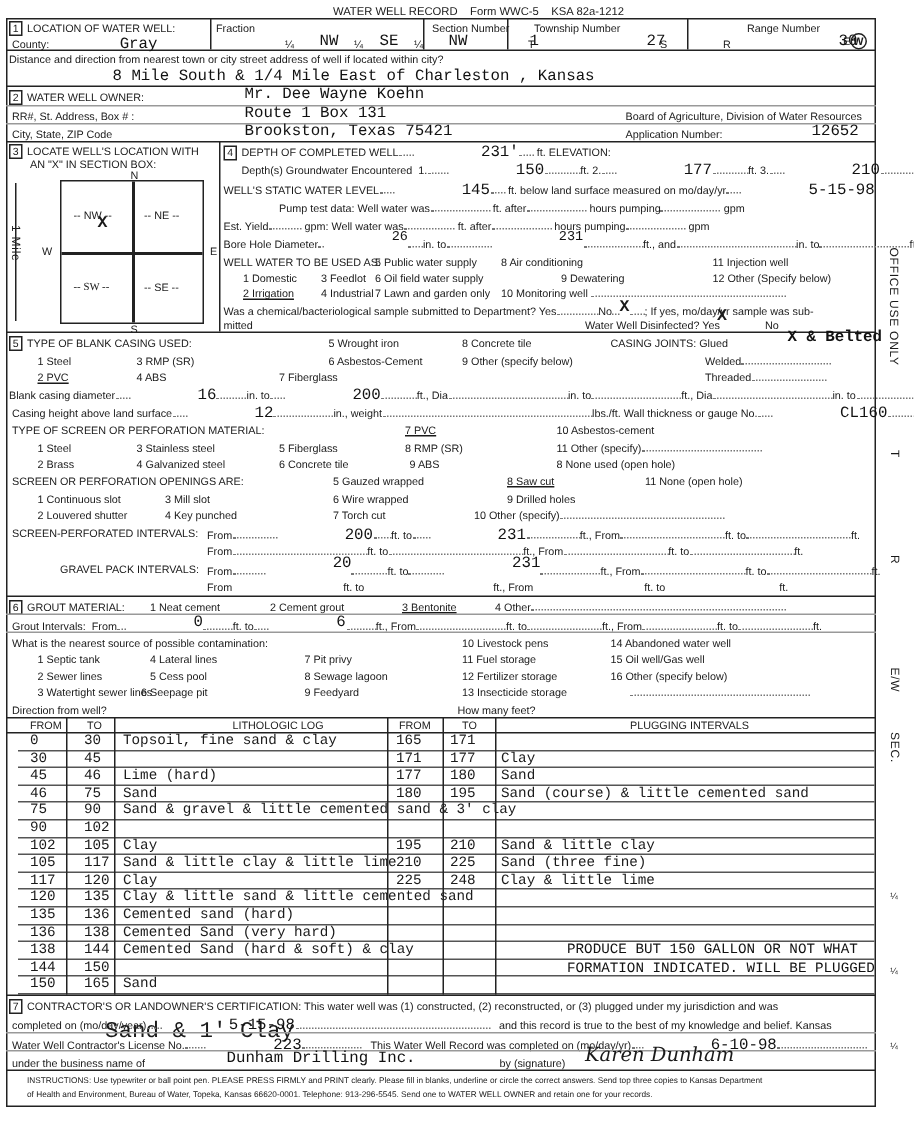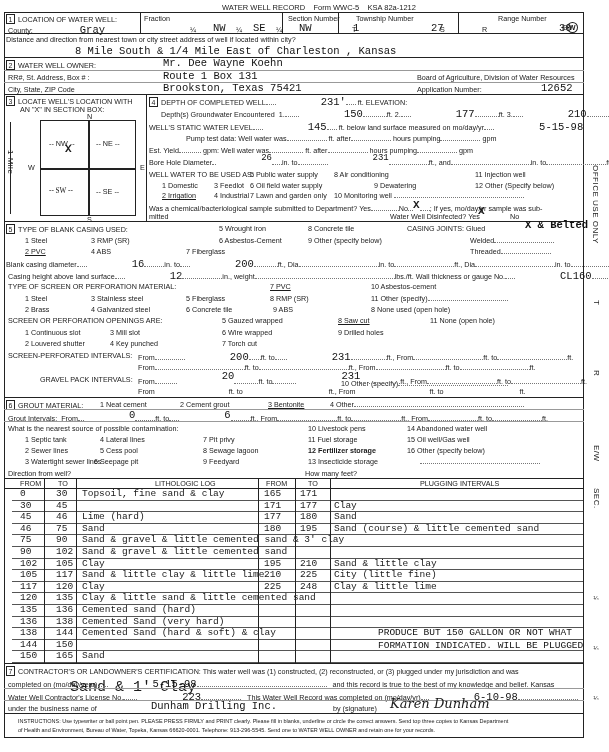--- a/index.html
+++ b/index.html
@@ -147,21 +147,21 @@
 <div class="abs" style="left:222px;top:316px;">5 Gauzed wrapped</div>
 <div class="abs u" style="left:338px;top:316px;">8 Saw cut</div>
 <div class="abs" style="left:430px;top:316px;">11 None (open hole)</div>
 <div class="abs" style="left:25px;top:328px;">1 Continuous slot</div>
 <div class="abs" style="left:110px;top:328px;">3 Mill slot</div>
 <div class="abs" style="left:222px;top:328px;">6 Wire wrapped</div>
 <div class="abs" style="left:338px;top:328px;">9 Drilled holes</div>
 <div class="abs" style="left:25px;top:339px;">2 Louvered shutter</div>
 <div class="abs" style="left:110px;top:339px;">4 Key punched</div>
 <div class="abs" style="left:222px;top:339px;">7 Torch cut</div>
-<div class="abs" style="left:341px;top:339px;margin-top:40px;"><span>10 Other (specify)</span><span class="dot" style="width:110px"></span></div>
+<div class="abs" style="left:316px;top:339px;"><span>10 Other (specify)</span><span class="dot" style="width:110px"></span></div>
 <div class="abs" style="left:8px;top:351px;">SCREEN-PERFORATED INTERVALS:</div>
 <div class="abs" style="left:138px;top:351px;"><span>From</span><span class="dot" style="width:30px"></span><span class="tw">200</span><span class="dot" style="width:12px"></span><span>ft. to</span><span class="dot" style="width:12px"></span><span class="tw">231</span><span class="dot" style="width:36px"></span><span>ft., From</span><span class="dot" style="width:70px"></span><span>ft. to</span><span class="dot" style="width:70px"></span><span>ft.</span></div>
 <div class="abs" style="left:138px;top:363px;"><span>From</span><span class="dot" style="width:90px"></span><span>ft. to</span><span class="dot" style="width:90px"></span><span>ft., From</span><span class="dot" style="width:70px"></span><span>ft. to</span><span class="dot" style="width:70px"></span><span>ft.</span></div>
 <div class="abs" style="left:40px;top:375px;">GRAVEL PACK INTERVALS:</div>
 <div class="abs" style="left:138px;top:375px;"><span>From</span><span class="dot" style="width:22px"></span><span class="tw" style="position:relative;top:-5px;">20</span><span class="dot" style="width:24px"></span><span>ft. to</span><span class="dot" style="width:24px"></span><span class="tw" style="position:relative;top:-5px;">231</span><span class="dot" style="width:40px"></span><span>ft., From</span><span class="dot" style="width:70px"></span><span>ft. to</span><span class="dot" style="width:70px"></span><span>ft.</span></div>
 <div class="abs" style="left:138px;top:387px;"><span>From</span><span style="display:inline-block;width:74px"></span><span>ft. to</span><span style="display:inline-block;width:86px"></span><span>ft., From</span><span style="display:inline-block;width:74px"></span><span>ft. to</span><span style="display:inline-block;width:76px"></span><span>ft.</span></div>
 <div class="hl" style="left:4px;top:397px;width:580px;"></div>
 
 <div class="abs" style="left:6px;top:400px;"><span class="num">6</span><span>GROUT MATERIAL:</span></div>
 <div class="abs" style="left:100px;top:400px;">1 Neat cement</div>
@@ -175,21 +175,21 @@
 <div class="abs" style="left:308px;top:424px;">10 Livestock pens</div>
 <div class="abs" style="left:407px;top:424px;">14 Abandoned water well</div>
 <div class="abs" style="left:25px;top:435px;">1 Septic tank</div>
 <div class="abs" style="left:100px;top:435px;">4 Lateral lines</div>
 <div class="abs" style="left:203px;top:435px;">7 Pit privy</div>
 <div class="abs" style="left:308px;top:435px;">11 Fuel storage</div>
 <div class="abs" style="left:407px;top:435px;">15 Oil well/Gas well</div>
 <div class="abs" style="left:25px;top:446px;">2 Sewer lines</div>
 <div class="abs" style="left:100px;top:446px;">5 Cess pool</div>
 <div class="abs" style="left:203px;top:446px;">8 Sewage lagoon</div>
-<div class="abs" style="left:308px;top:446px;font-weight:bold;">12 Fertilizer storage</div>
+<div class="abs" style="left:308px;top:446px;">12 Fertilizer storage</div>
 <div class="abs" style="left:407px;top:446px;">16 Other (specify below)</div>
 <div class="abs" style="left:25px;top:457px;">3 Watertight sewer lines</div>
 <div class="abs" style="left:94px;top:457px;">6 Seepage pit</div>
 <div class="abs" style="left:203px;top:457px;">9 Feedyard</div>
 <div class="abs" style="left:308px;top:457px;">13 Insecticide storage</div>
 <div class="abs" style="left:420px;top:457px;"><span class="dot" style="width:120px"></span></div>
 <div class="abs" style="left:8px;top:469px;">Direction from well?</div>
 <div class="abs" style="left:305px;top:469px;">How many feet?</div>
 <div class="hl" style="left:4px;top:478px;width:580px;"></div>
 
@@ -228,40 +228,39 @@
       <span style="left: 8px; font-size: 9.5px; top: -1px;">75</span>
       <span style="left: 44px; font-size: 9.5px; top: -1px;">90</span>
       <span style="left: 70px; font-size: 9.5px; top: -1px;">Sand &amp; gravel &amp; little cemented sand &amp; 3' clay</span>
       <span style="left: 252px; font-size: 9.5px; top: -1px;"></span>
       <span style="left: 288px; font-size: 9.5px; top: -1px;"></span>
       <span style="left: 322px; font-size: 9.5px; top: -1px;"></span>
     </div>
     <div class="logrow" style="top: 547px; height: 11.6px;">
       <span style="left: 8px; font-size: 9.5px; top: -1px;">90</span>
       <span style="left: 44px; font-size: 9.5px; top: -1px;">102</span>
-      <span style="left: 70px; font-size: 9.5px; top: -1px;">Sand &amp; gravel &amp; little cemented sand</span>
       <span style="left: 252px; font-size: 9.5px; top: -1px;"></span>
       <span style="left: 288px; font-size: 9.5px; top: -1px;"></span>
       <span style="left: 322px; font-size: 9.5px; top: -1px;"></span>
     </div>
     <div class="logrow" style="top: 558.6px; height: 11.6px;">
       <span style="left: 8px; font-size: 9.5px; top: -1px;">102</span>
       <span style="left: 44px; font-size: 9.5px; top: -1px;">105</span>
       <span style="left: 70px; font-size: 9.5px; top: -1px;">Clay</span>
       <span style="left: 252px; font-size: 9.5px; top: -1px;">195</span>
       <span style="left: 288px; font-size: 9.5px; top: -1px;">210</span>
       <span style="left: 322px; font-size: 9.5px; top: -1px;">Sand &amp; little clay</span>
     </div>
     <div class="logrow" style="top: 570.2px; height: 11.6px;">
       <span style="left: 8px; font-size: 9.5px; top: -1px;">105</span>
       <span style="left: 44px; font-size: 9.5px; top: -1px;">117</span>
       <span style="left: 70px; font-size: 9.5px; top: -1px;">Sand &amp; little clay &amp; little lime</span>
       <span style="left: 252px; font-size: 9.5px; top: -1px;">210</span>
       <span style="left: 288px; font-size: 9.5px; top: -1px;">225</span>
-      <span style="left: 322px; font-size: 9.5px; top: -1px;">City (little fine)</span>
+      <span style="left: 322px; font-size: 9.5px; top: -1px;">Sand (three fine)</span>
     </div>
     <div class="logrow" style="top: 581.8px; height: 11.6px;">
       <span style="left: 8px; font-size: 9.5px; top: -1px;">117</span>
       <span style="left: 44px; font-size: 9.5px; top: -1px;">120</span>
       <span style="left: 70px; font-size: 9.5px; top: -1px;">Clay</span>
       <span style="left: 252px; font-size: 9.5px; top: -1px;">225</span>
       <span style="left: 288px; font-size: 9.5px; top: -1px;">248</span>
       <span style="left: 322px; font-size: 9.5px; top: -1px;">Clay  &amp; little lime</span>
     </div>
     <div class="logrow" style="top: 593.4px; height: 11.6px;">

